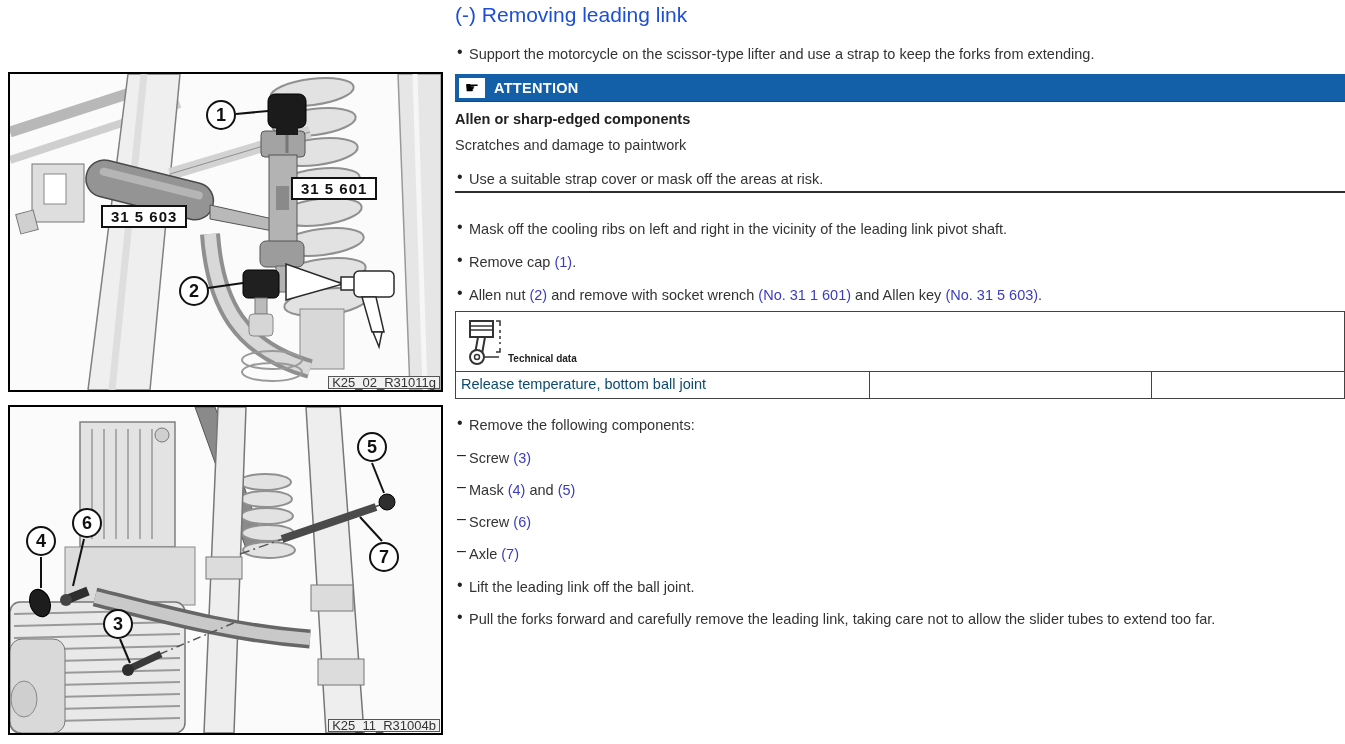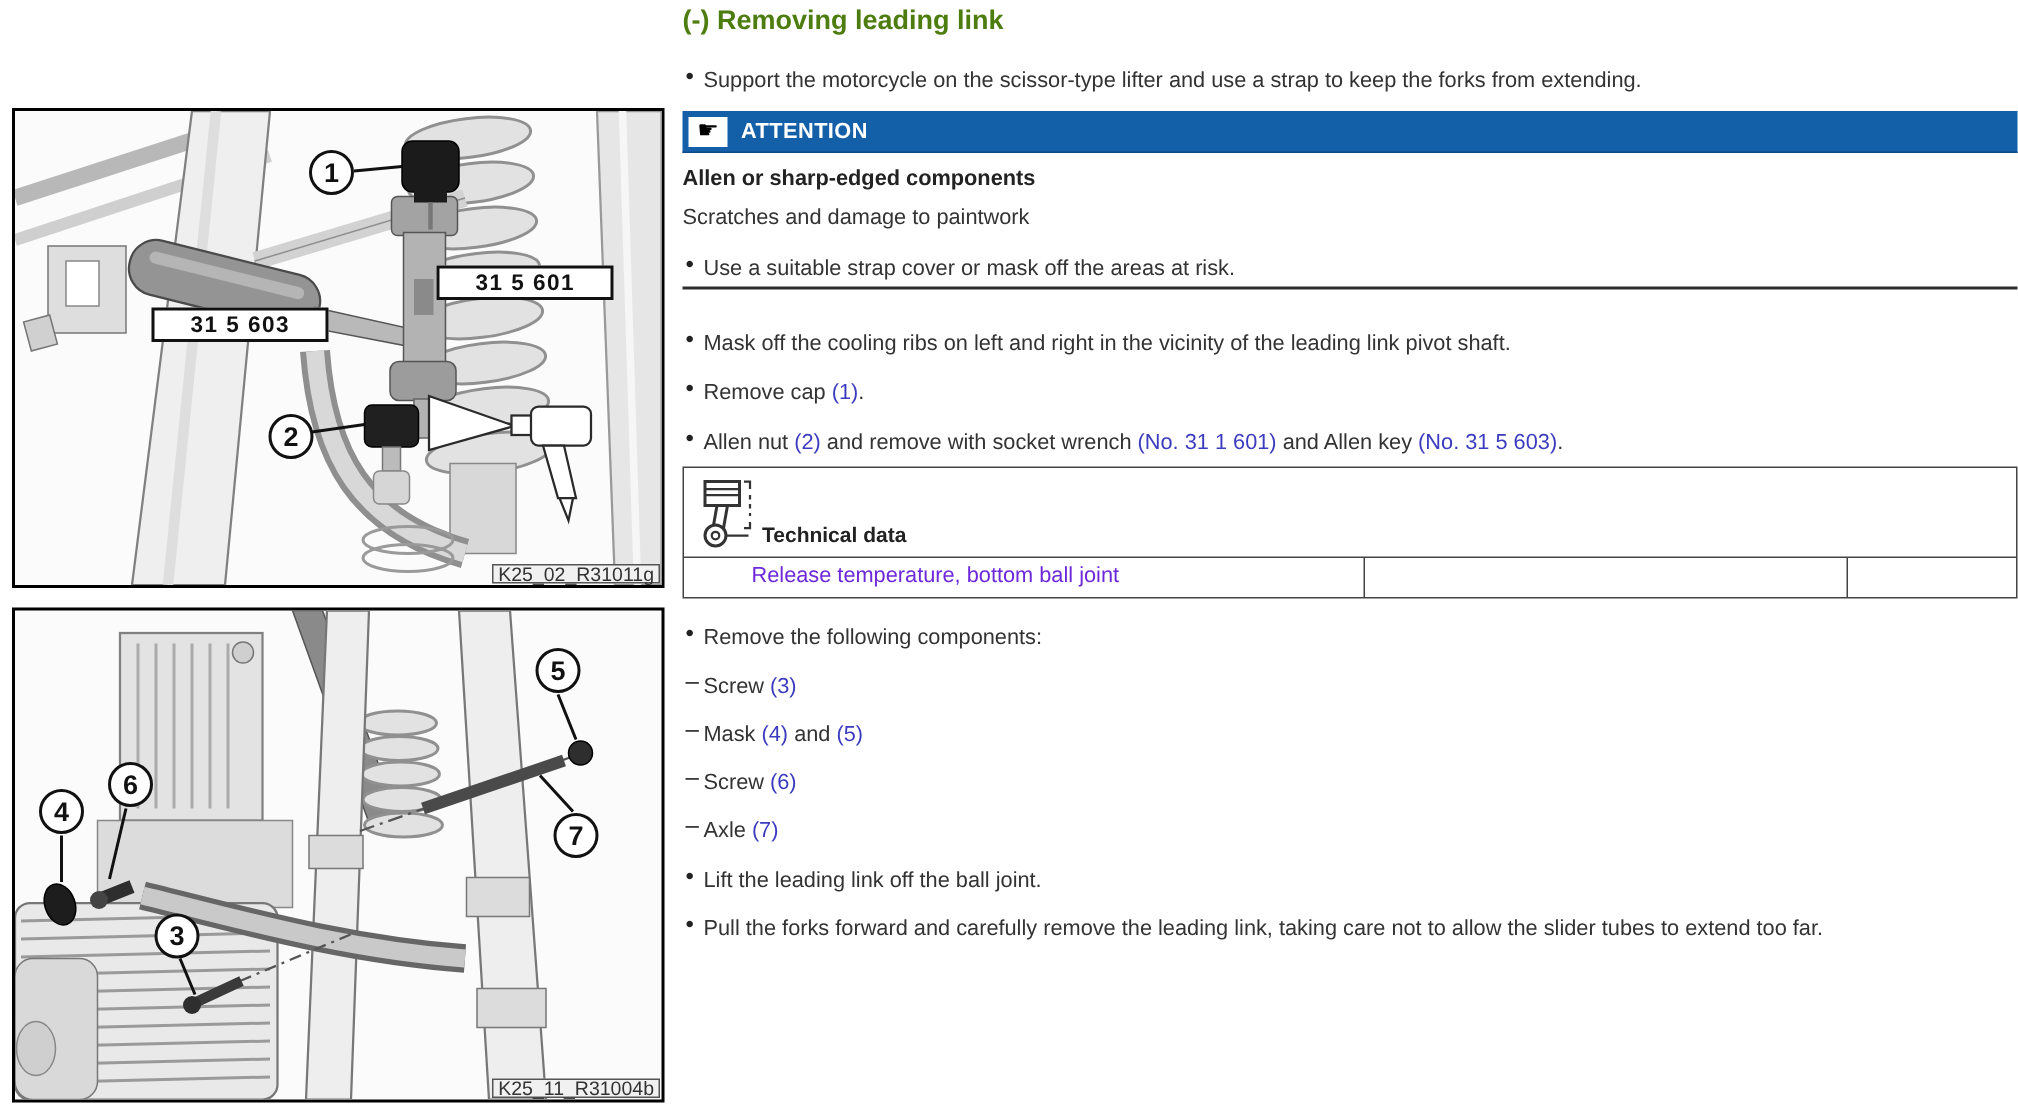--- a/index.html
+++ b/index.html
@@ -13,53 +13,53 @@
   #fig1{left:8px;top:72px;width:431px;height:316px;}
   #fig2{left:8px;top:405px;width:431px;height:326px;}
   .fig svg{position:absolute;left:0;top:0;}
   .callout{
     position:absolute;width:26px;height:26px;border:2px solid #111;border-radius:50%;
     background:#fff;font-weight:bold;font-size:18px;line-height:26px;text-align:center;
     color:#111;z-index:3;
   }
   .tool-label{
     position:absolute;border:2px solid #111;background:#fff;color:#111;
-    font-weight:bold;font-size:15px;padding:1px 24px;letter-spacing:1px;z-index:3;white-space:nowrap;
+    font-weight:bold;font-size:15px;padding:1px 8px;letter-spacing:1px;z-index:3;white-space:nowrap;
   }
   .fig-code{
     position:absolute;right:1px;bottom:1px;border:1px solid #555;background:#f1f1f1;
     font-size:13px;color:#333;padding:0 3px;line-height:11px;z-index:3;
   }
   
   .content{position:absolute;left:455px;top:0;width:890px;height:744px;}
   .abs{position:absolute;left:0;}
-  .page-title{font-size:18px;font-weight:bold;color:#4d7c0f;white-space:nowrap;}
+  .page-title{font-size:21px;font-weight:normal;color:#1d4ed8;white-space:nowrap;}
   .step{padding-left:14px;white-space:nowrap;}
   .step .marker{position:absolute;left:2px;top:-3px;font-size:16px;color:#222;}
   .substep .marker{top:-4px;}
   .ref{color:#3b3bc0;}
   .banner{
     width:890px;height:28px;background:#1360a8;border-bottom:1px solid #0d4a85;
     display:flex;align-items:center;gap:9px;padding-left:4px;box-sizing:border-box;
   }
   .banner .icon-box{
     width:26px;height:20px;background:#fff;color:#000;display:flex;align-items:center;
     justify-content:center;font-size:16px;line-height:20px;
   }
   .banner .label{color:#fff;font-weight:bold;font-size:14.5px;letter-spacing:0.3px;}
   .bold-line{font-weight:bold;color:#222;white-space:nowrap;}
   .plain-line{white-space:nowrap;}
   .rule{width:890px;border-top:2px solid #2e2e2e;height:0;}
   
   .tech-box{width:888px;border:1px solid #444;background:#fff;}
   .tech-header{position:relative;height:59px;border-bottom:1px solid #444;}
-  .tech-header .tech-title{position:absolute;left:52px;bottom:7px;font-weight:bold;font-size:14px;color:#222;white-space:nowrap;}
+  .tech-header .tech-title{position:absolute;left:52px;bottom:7px;font-weight:bold;font-size:10px;color:#222;white-space:nowrap;}
   .tech-header svg{position:absolute;left:9px;top:6px;}
   .tech-row{display:flex;height:26px;}
-  .tech-cell{box-sizing:border-box;padding:4px 0 0 5px;font-size:14.5px;color:#6d28d9;white-space:nowrap;overflow:hidden;margin-left:40px;}
+  .tech-cell{box-sizing:border-box;padding:4px 0 0 5px;font-size:14.5px;color:#0c4a6e;white-space:nowrap;overflow:hidden;}
   .c1{width:414px;border-right:1px solid #444;}
   .c2{width:282px;border-right:1px solid #444;}
   .c3{flex:1;}
 </style>
 </head>
 <body>
 
 <div class="fig" id="fig1">
   <svg width="431" height="316" viewBox="0 0 431 316">
 

